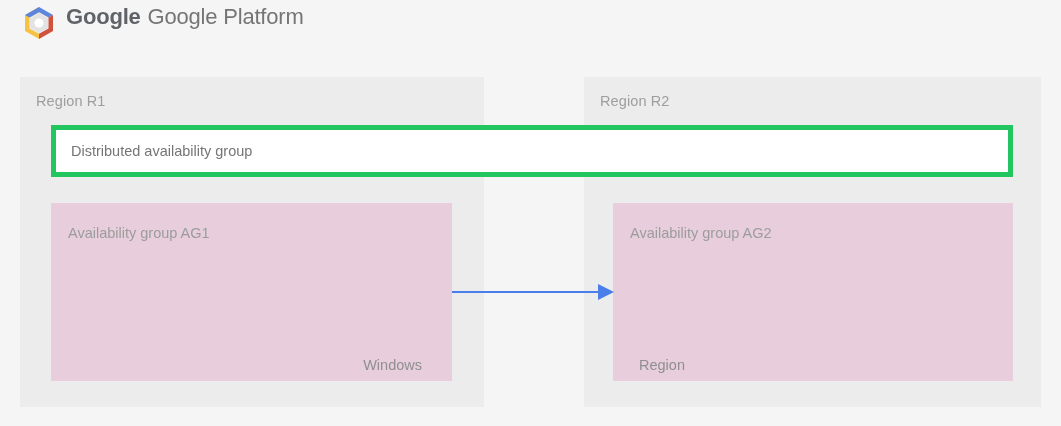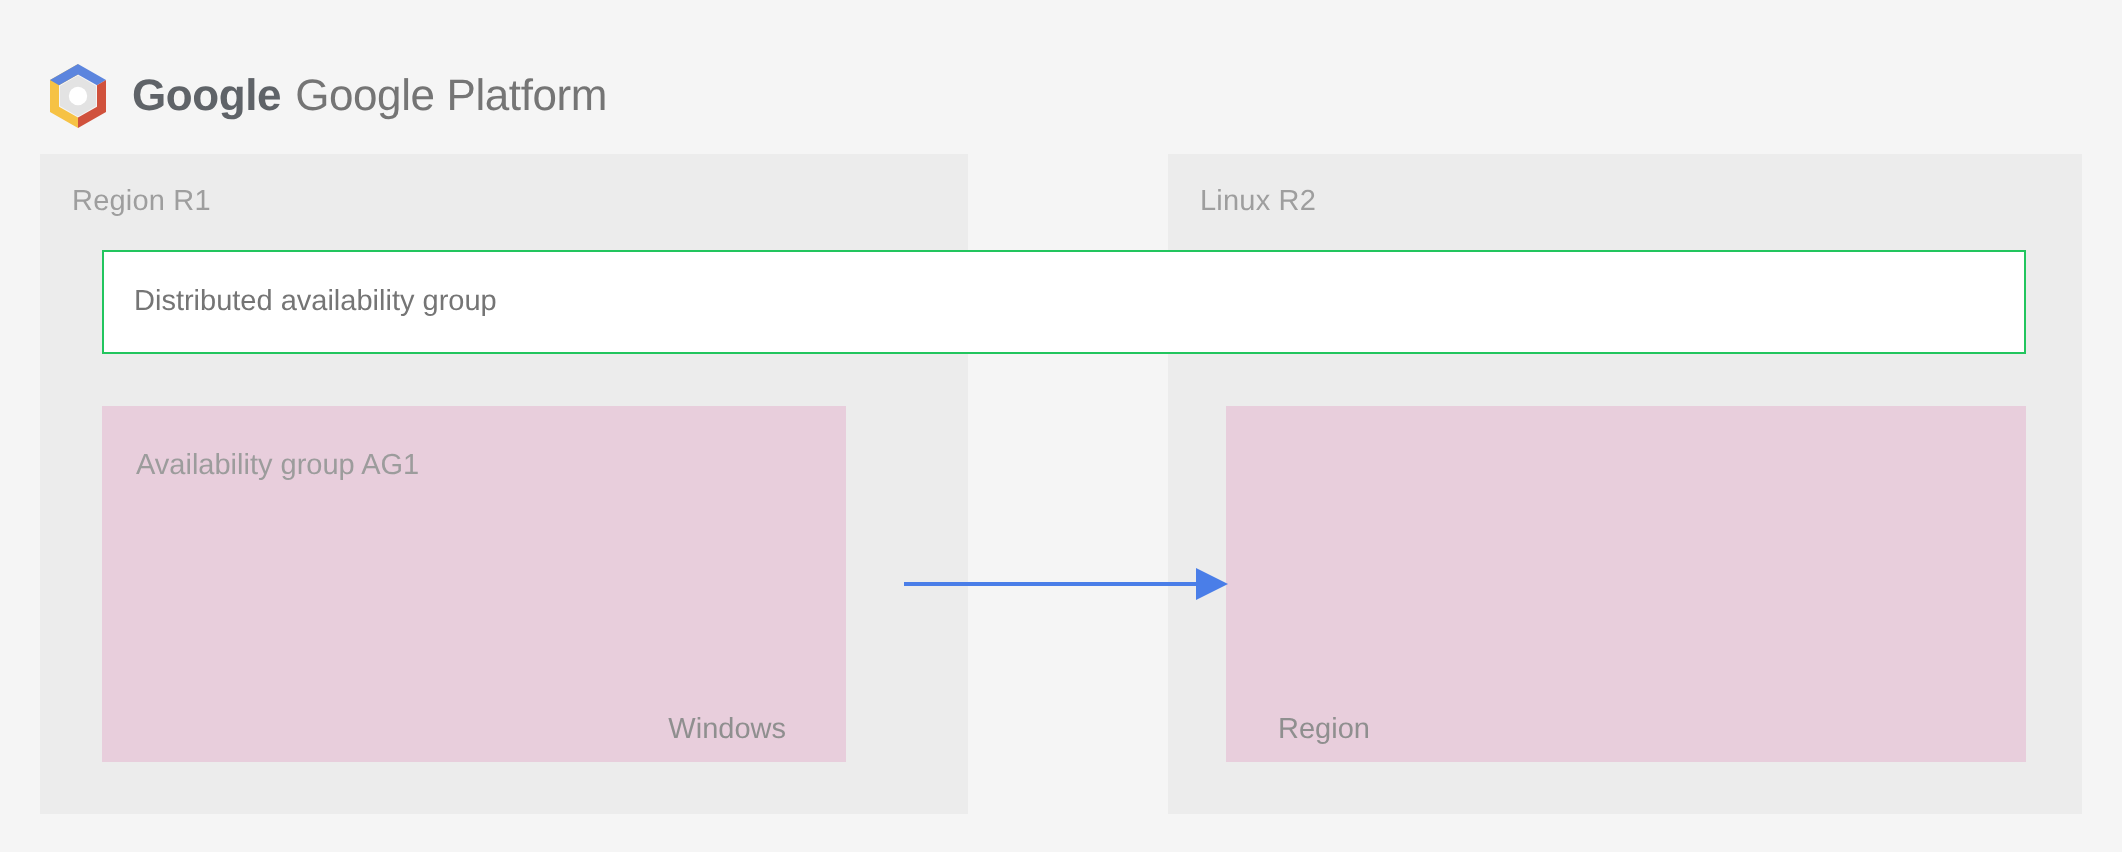--- a/index.html
+++ b/index.html
@@ -15,23 +15,23 @@
     background: #f5f5f5;
     font-family: "Liberation Sans", "DejaVu Sans", sans-serif;
     position: relative;
     -webkit-font-smoothing: antialiased;
   }
 
   
   .brand {
     position: absolute;
     left: 22px;
-    top: 28px;
+    top: 6px;
     display: flex;
-    align-items: center;
+    align-items: flex-start;
     height: 40px;
   }
 
   .brand-logo {
     width: 34px;
     height: 34px;
     display: block;
     flex: 0 0 auto;
   }
 
@@ -86,42 +86,42 @@
   }
 
   
   .dag-box {
     position: absolute;
     left: 51px;
     top: 125px;
     width: 962px;
     height: 52px;
     background: #ffffff;
-    border: 1px solid #22c55e;
+    border: 5px solid #22c55e;
   }
 
   .dag-label {
     position: absolute;
     left: 15px;
     top: 50%;
     transform: translateY(-50%);
     font-size: 14.5px;
     color: #757575;
     white-space: nowrap;
   }
 
   
   .ag-box {
     position: absolute;
     top: 203px;
     height: 178px;
     background: #e8cedc;
   }
 
-  #ag-box-1 { left: 51px;  width: 372px; text-decoration: underline; }
+  #ag-box-1 { left: 51px;  width: 401px; text-decoration: underline; }
   #ag-box-2 { left: 613px; width: 400px; }
 
   .ag-label {
     position: absolute;
     left: 17px;
     top: 22px;
     font-size: 14.5px;
     color: #9c9c9c;
     white-space: nowrap;
   }
@@ -168,33 +168,34 @@
   </div>
 </div>
 
 <div class="diagram">
 
   <div class="region-panel" id="region-r1">
     <div class="region-label">Region R1</div>
   </div>
 
   <div class="region-panel" id="region-r2">
-    <div class="region-label">Linux R2</div>
+    <div class="region-label">Region R2</div>
   </div>
 
   <div class="dag-box">
     <div class="dag-label">Distributed availability group</div>
   </div>
 
   <div class="ag-box" id="ag-box-1">
     <div class="ag-label">Availability group AG1</div>
     <div class="ag-os" id="ag-os-1">Windows</div>
   </div>
 
   <div class="ag-box" id="ag-box-2">
+    <div class="ag-label">Availability group AG2</div>
     <div class="ag-os" id="ag-os-2">Region</div>
   </div>
 
   <svg class="replication-arrow" viewBox="0 0 172 28" aria-hidden="true">
     <line x1="4" y1="14" x2="152" y2="14" stroke="#4a7ee8" stroke-width="2"></line>
     <path d="M150 6 L166 14 L150 22 Z" fill="#4a7ee8"></path>
   </svg>
 
 </div>
 

